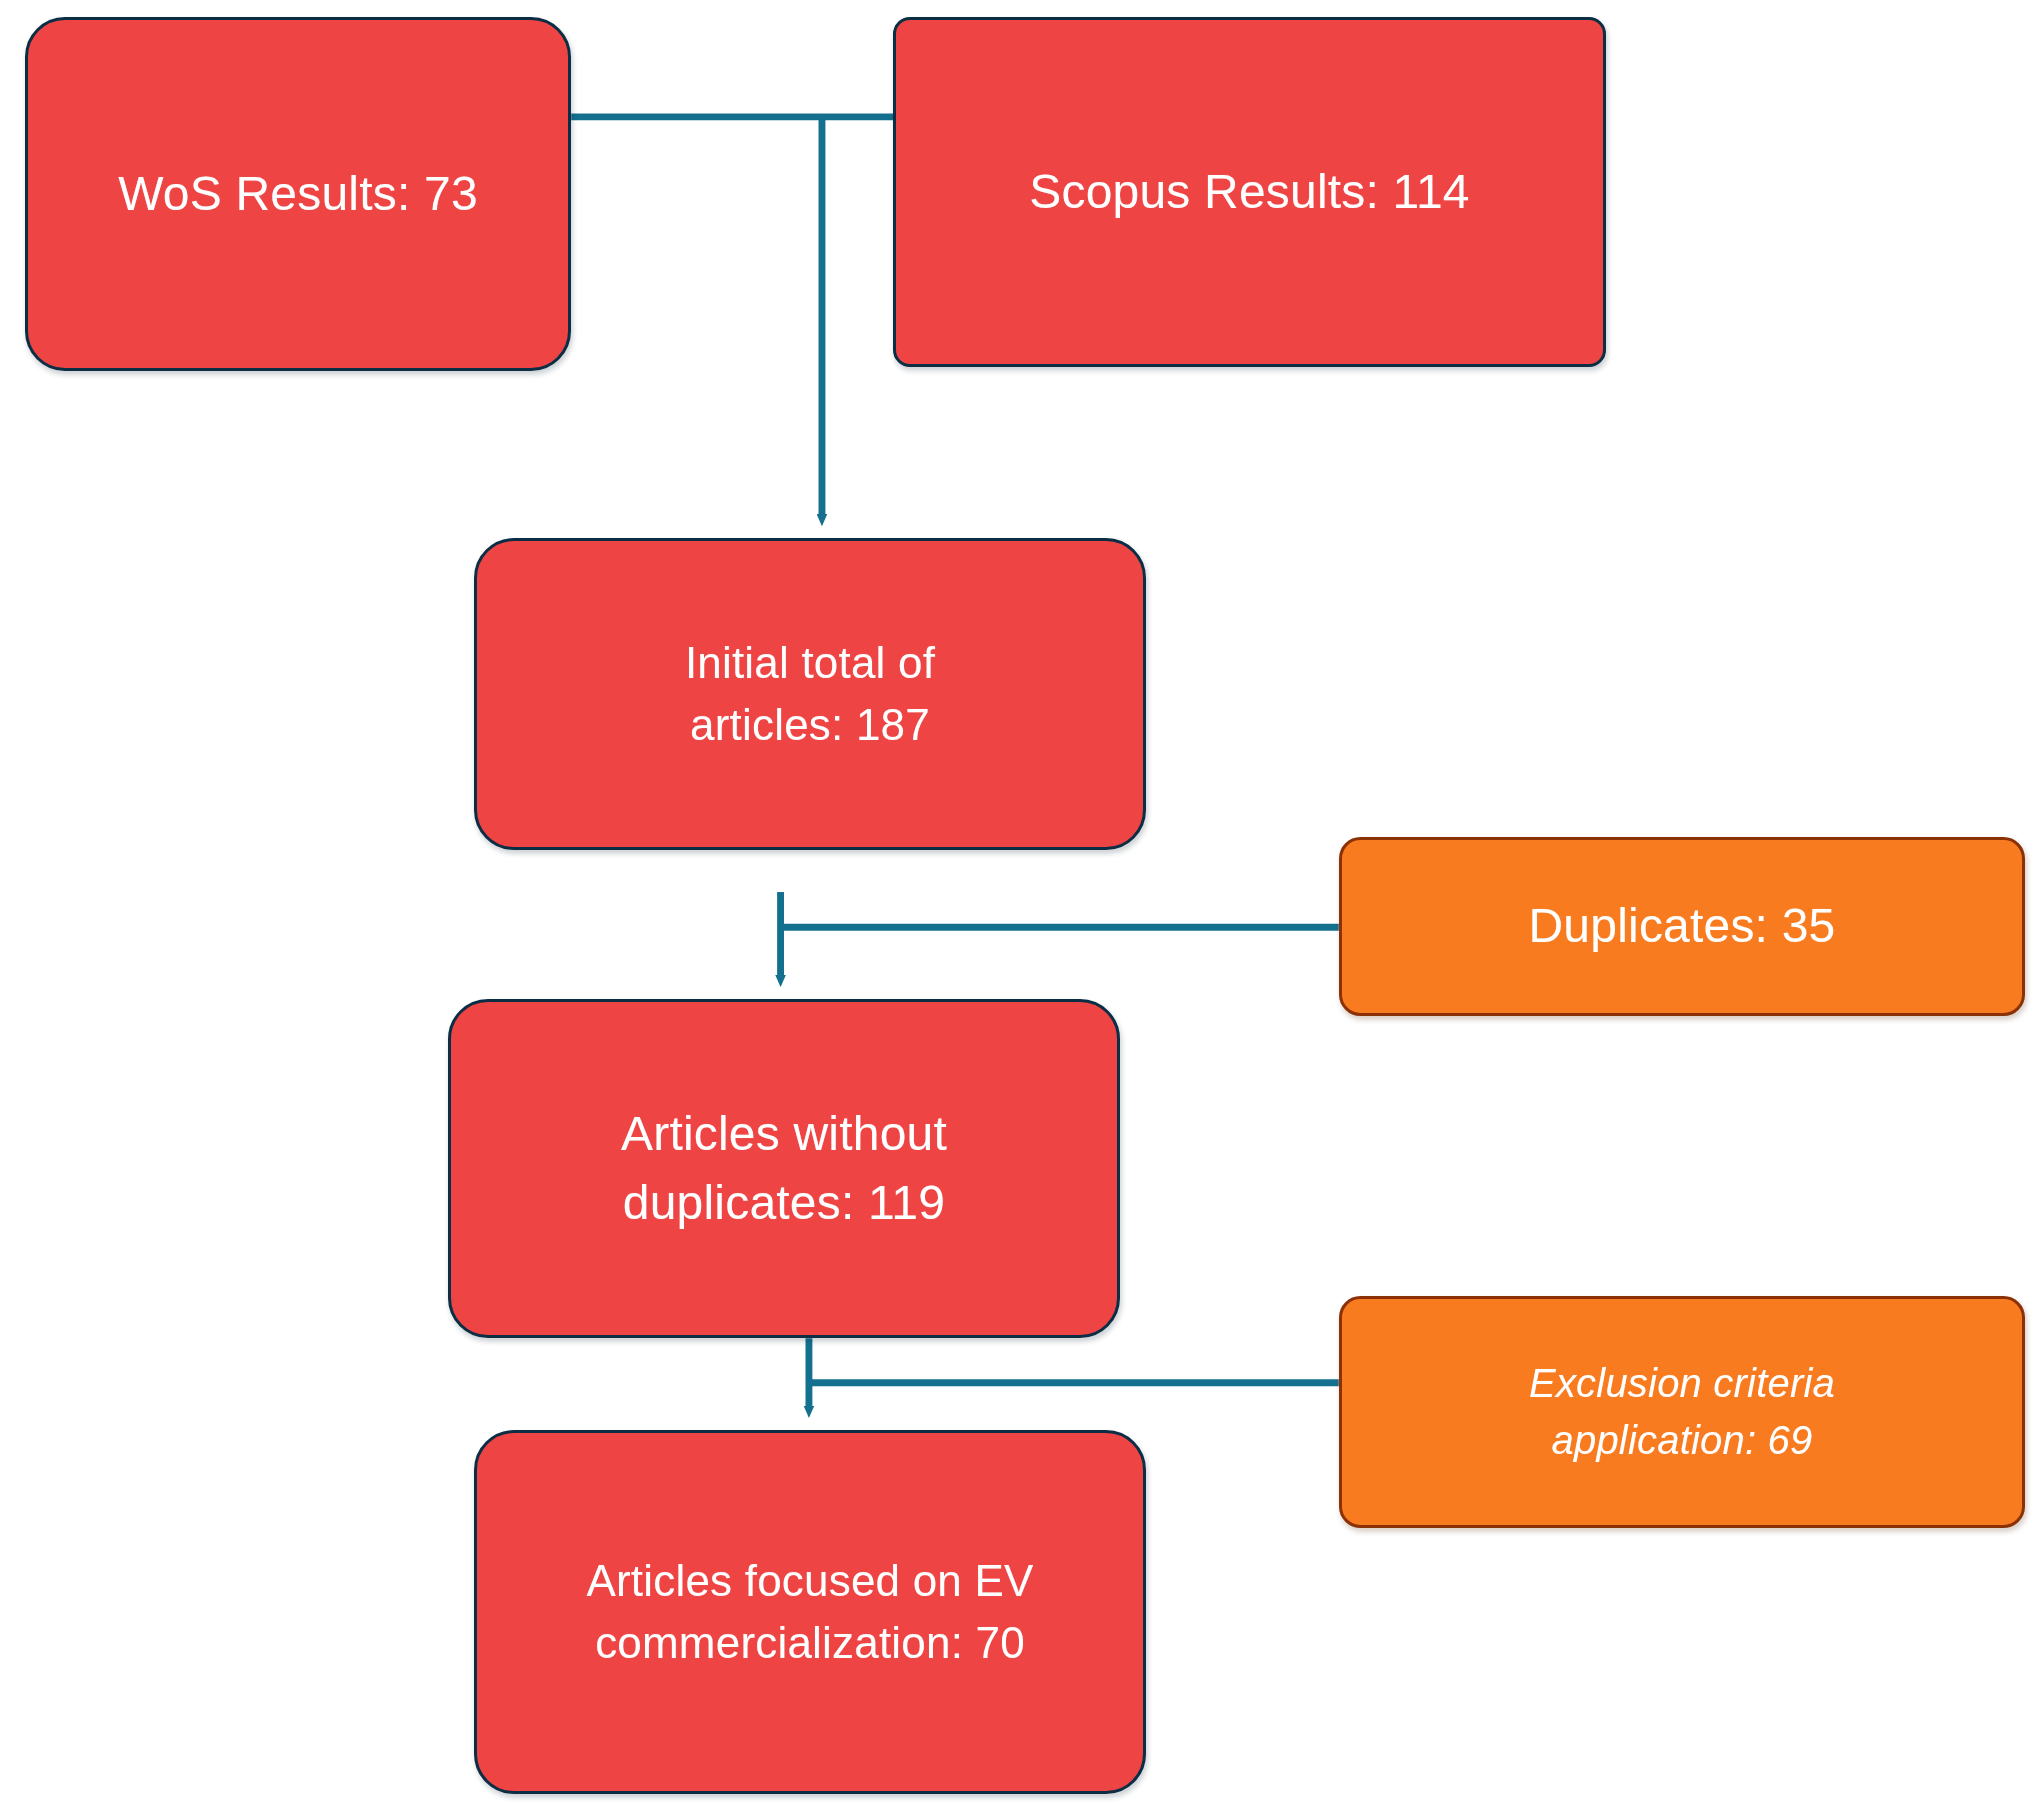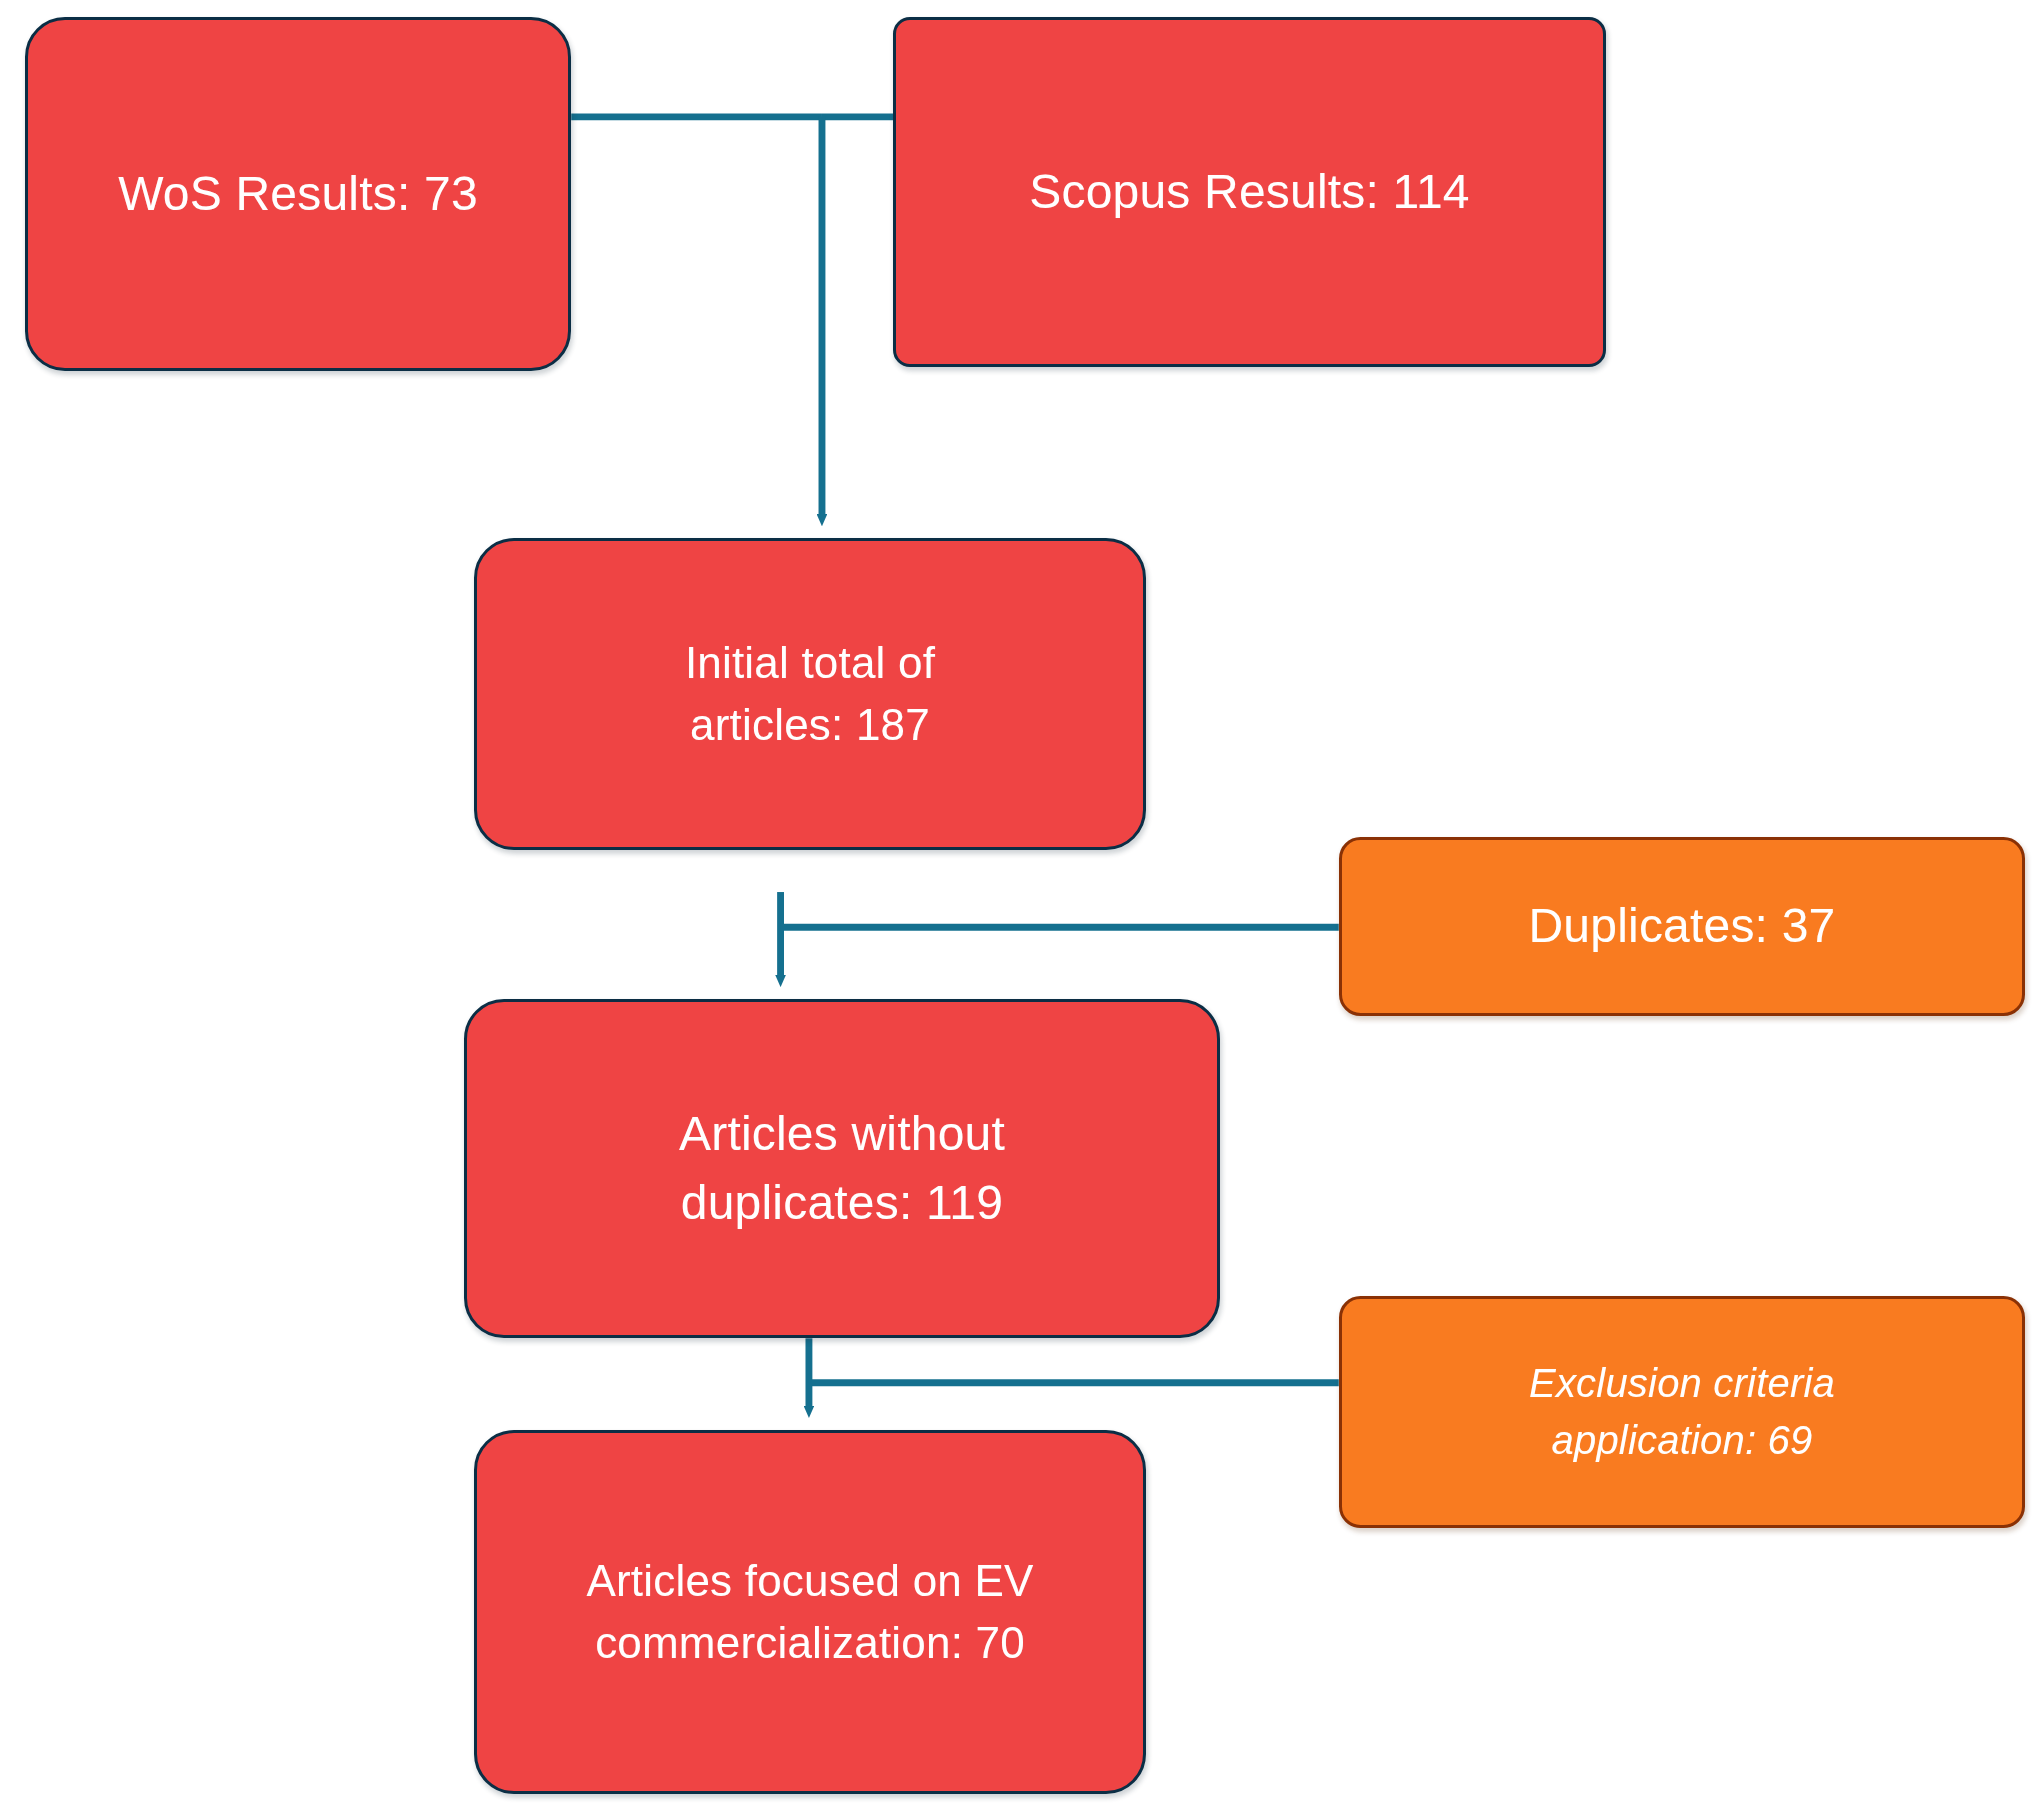--- a/index.html
+++ b/index.html
@@ -40,21 +40,21 @@
     background:#F97B20;
     border:3.8px solid #8A3105;
     border-radius:21.5px;
     box-shadow:1.5px 3.8px 5.4px rgba(90,45,10,.22);
   }
 
   
   #node-wos              {left:25px;  top:17px;   width:546px; height:354px; font-size:48px;}
   #node-scopus           {left:893px;top:17px;   width:713px; height:350px; font-size:48px;border-radius:17px;}
   #node-initial-total    {left:474px; top:538px;  width:672px; height:312px; font-size:44px;}
-  #node-without-dupes    {left:464px; top:999px; width:756px; height:339px; font-size:48px;}
+  #node-without-dupes    {left:448px; top:999px; width:672px; height:339px; font-size:48px;}
   #node-ev-focus         {left:474px; top:1430px; width:672px; height:364px; font-size:44px;}
   #node-duplicates       {left:1339px;top:837px; width:686px; height:179px; font-size:48px;}
   #node-exclusion        {left:1339px;top:1296px; width:686px; height:232px; font-size:40px;font-style:italic;}
 </style>
 </head>
 <body>
 
 <div id="flow-root">
 
   <svg id="connectors" viewBox="0 0 2654 2352" xmlns="http://www.w3.org/2000/svg" aria-hidden="true">
@@ -96,21 +96,21 @@
     <span class="node-label">Articles without
 duplicates: 119</span>
   </div>
 
   <div class="node node-blue" id="node-ev-focus">
     <span class="node-label">Articles focused on EV
 commercialization:  70</span>
   </div>
 
   <div class="node node-orange" id="node-duplicates">
-    <span class="node-label">Duplicates: 37</span>
+    <span class="node-label">Duplicates: 35</span>
   </div>
 
   <div class="node node-orange" id="node-exclusion">
     <span class="node-label">Exclusion criteria
 application: 69</span>
   </div>
 
 </div>
 
 

